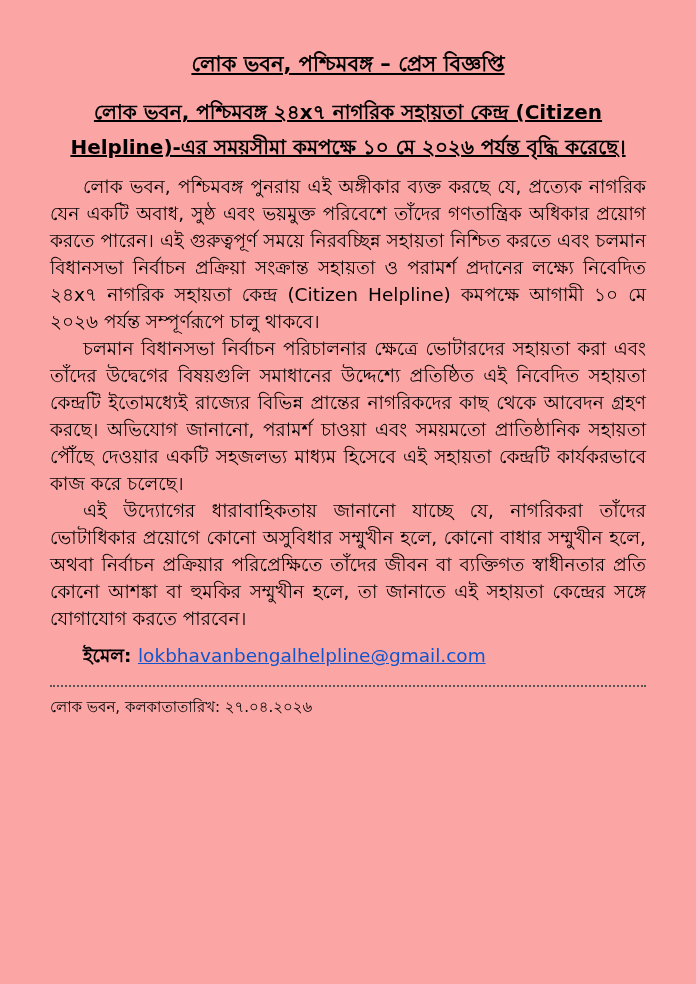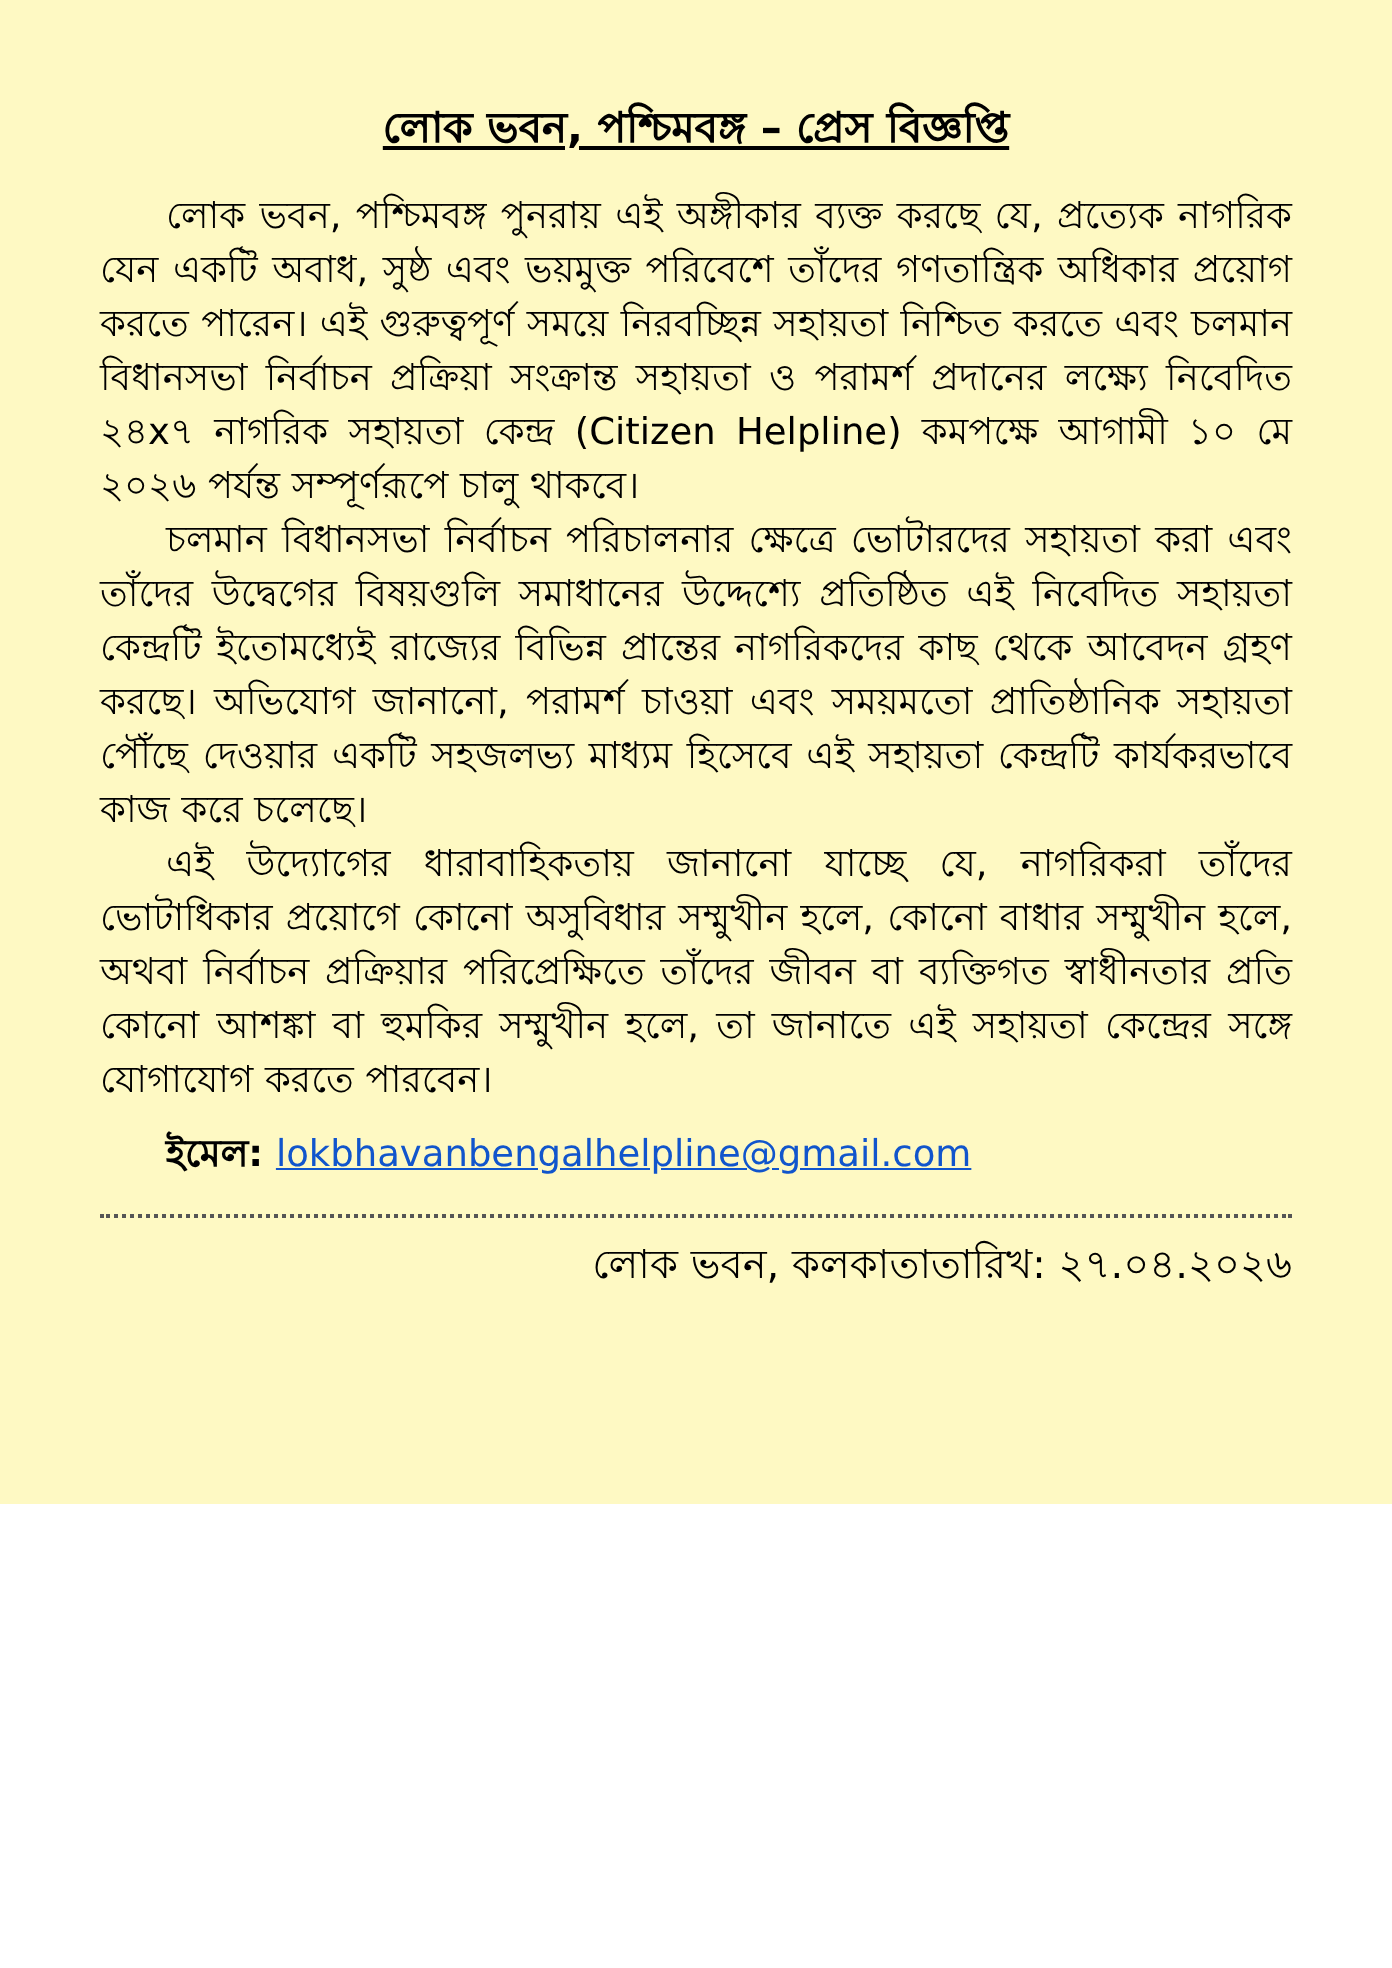--- a/index.html
+++ b/index.html
@@ -1,22 +1,22 @@
 <!DOCTYPE html>
 <html><head>
 <meta charset="utf-8">
 <style>
   * { margin: 0; padding: 0; box-sizing: border-box; }
   html, body { background: #ffffff; }
   .page {
     position: relative;
     width: 696px;
-    height: 752px;
+    height: 984px;
     margin: 0 auto;
-    background: #fef9c3;
+    background: #fca5a5;
     color: #000000;
     font-family: "DejaVu Sans", sans-serif;
     padding: 50px 50px 0 50px;
     overflow: hidden;
   }
   .doc-title {
     text-align: center;
     font-weight: bold;
     font-size: 21px;
     line-height: 1.4;
@@ -59,35 +59,38 @@
     text-decoration: underline;
     cursor: pointer;
   }
   .dotted-rule {
     margin-top: 16px;
     border-bottom: 2px dotted #555555;
     height: 1px;
   }
   .footer-row {
     display: flex;
-    justify-content: flex-end;
+    justify-content: flex-start;
     align-items: baseline;
-    font-size: 20px;
+    font-size: 15px;
     margin-top: 8px;
   }
 </style>
 </head>
 <body>
 
 <div class="page">
 
   <div class="doc-title">
     <span class="u">লোক ভবন, পশ্চিমবঙ্গ – প্রেস বিজ্ঞপ্তি</span>
   </div>
 
+  <div class="headline">
+    <span class="u">লোক ভবন, পশ্চিমবঙ্গ ২৪x৭ নাগরিক সহায়তা কেন্দ্র (Citizen Helpline)-এর সময়সীমা কমপক্ষে ১০ মে ২০২৬ পর্যন্ত বৃদ্ধি করেছে।</span>
+  </div>
 
   <div class="body-para"><span>লোক ভবন, পশ্চিমবঙ্গ পুনরায় এই অঙ্গীকার ব্যক্ত করছে যে, প্রত্যেক নাগরিক যেন একটি অবাধ, সুষ্ঠ এবং ভয়মুক্ত পরিবেশে তাঁদের গণতান্ত্রিক অধিকার প্রয়োগ করতে পারেন। </span><span class="bold">এই গুরুত্বপূর্ণ সময়ে নিরবচ্ছিন্ন সহায়তা নিশ্চিত করতে এবং চলমান বিধানসভা নির্বাচন প্রক্রিয়া সংক্রান্ত সহায়তা ও পরামর্শ প্রদানের লক্ষ্যে নিবেদিত ২৪x৭ নাগরিক সহায়তা কেন্দ্র (Citizen Helpline) কমপক্ষে আগামী ১০ মে ২০২৬ পর্যন্ত সম্পূর্ণরূপে চালু থাকবে।</span></div>
 
   <div class="body-para">চলমান বিধানসভা নির্বাচন পরিচালনার ক্ষেত্রে ভোটারদের সহায়তা করা এবং তাঁদের উদ্বেগের বিষয়গুলি সমাধানের উদ্দেশ্যে প্রতিষ্ঠিত এই নিবেদিত সহায়তা কেন্দ্রটি ইতোমধ্যেই রাজ্যের বিভিন্ন প্রান্তের নাগরিকদের কাছ থেকে আবেদন গ্রহণ করছে। অভিযোগ জানানো, পরামর্শ চাওয়া এবং সময়মতো প্রাতিষ্ঠানিক সহায়তা পৌঁছে দেওয়ার একটি সহজলভ্য মাধ্যম হিসেবে এই সহায়তা কেন্দ্রটি কার্যকরভাবে কাজ করে চলেছে।</div>
 
   <div class="body-para">এই উদ্যোগের ধারাবাহিকতায় জানানো যাচ্ছে যে, নাগরিকরা তাঁদের ভোটাধিকার প্রয়োগে কোনো অসুবিধার সম্মুখীন হলে, কোনো বাধার সম্মুখীন হলে, অথবা নির্বাচন প্রক্রিয়ার পরিপ্রেক্ষিতে তাঁদের জীবন বা ব্যক্তিগত স্বাধীনতার প্রতি কোনো আশঙ্কা বা হুমকির সম্মুখীন হলে, তা জানাতে এই সহায়তা কেন্দ্রের সঙ্গে যোগাযোগ করতে পারবেন।</div>
 
 
 
 

